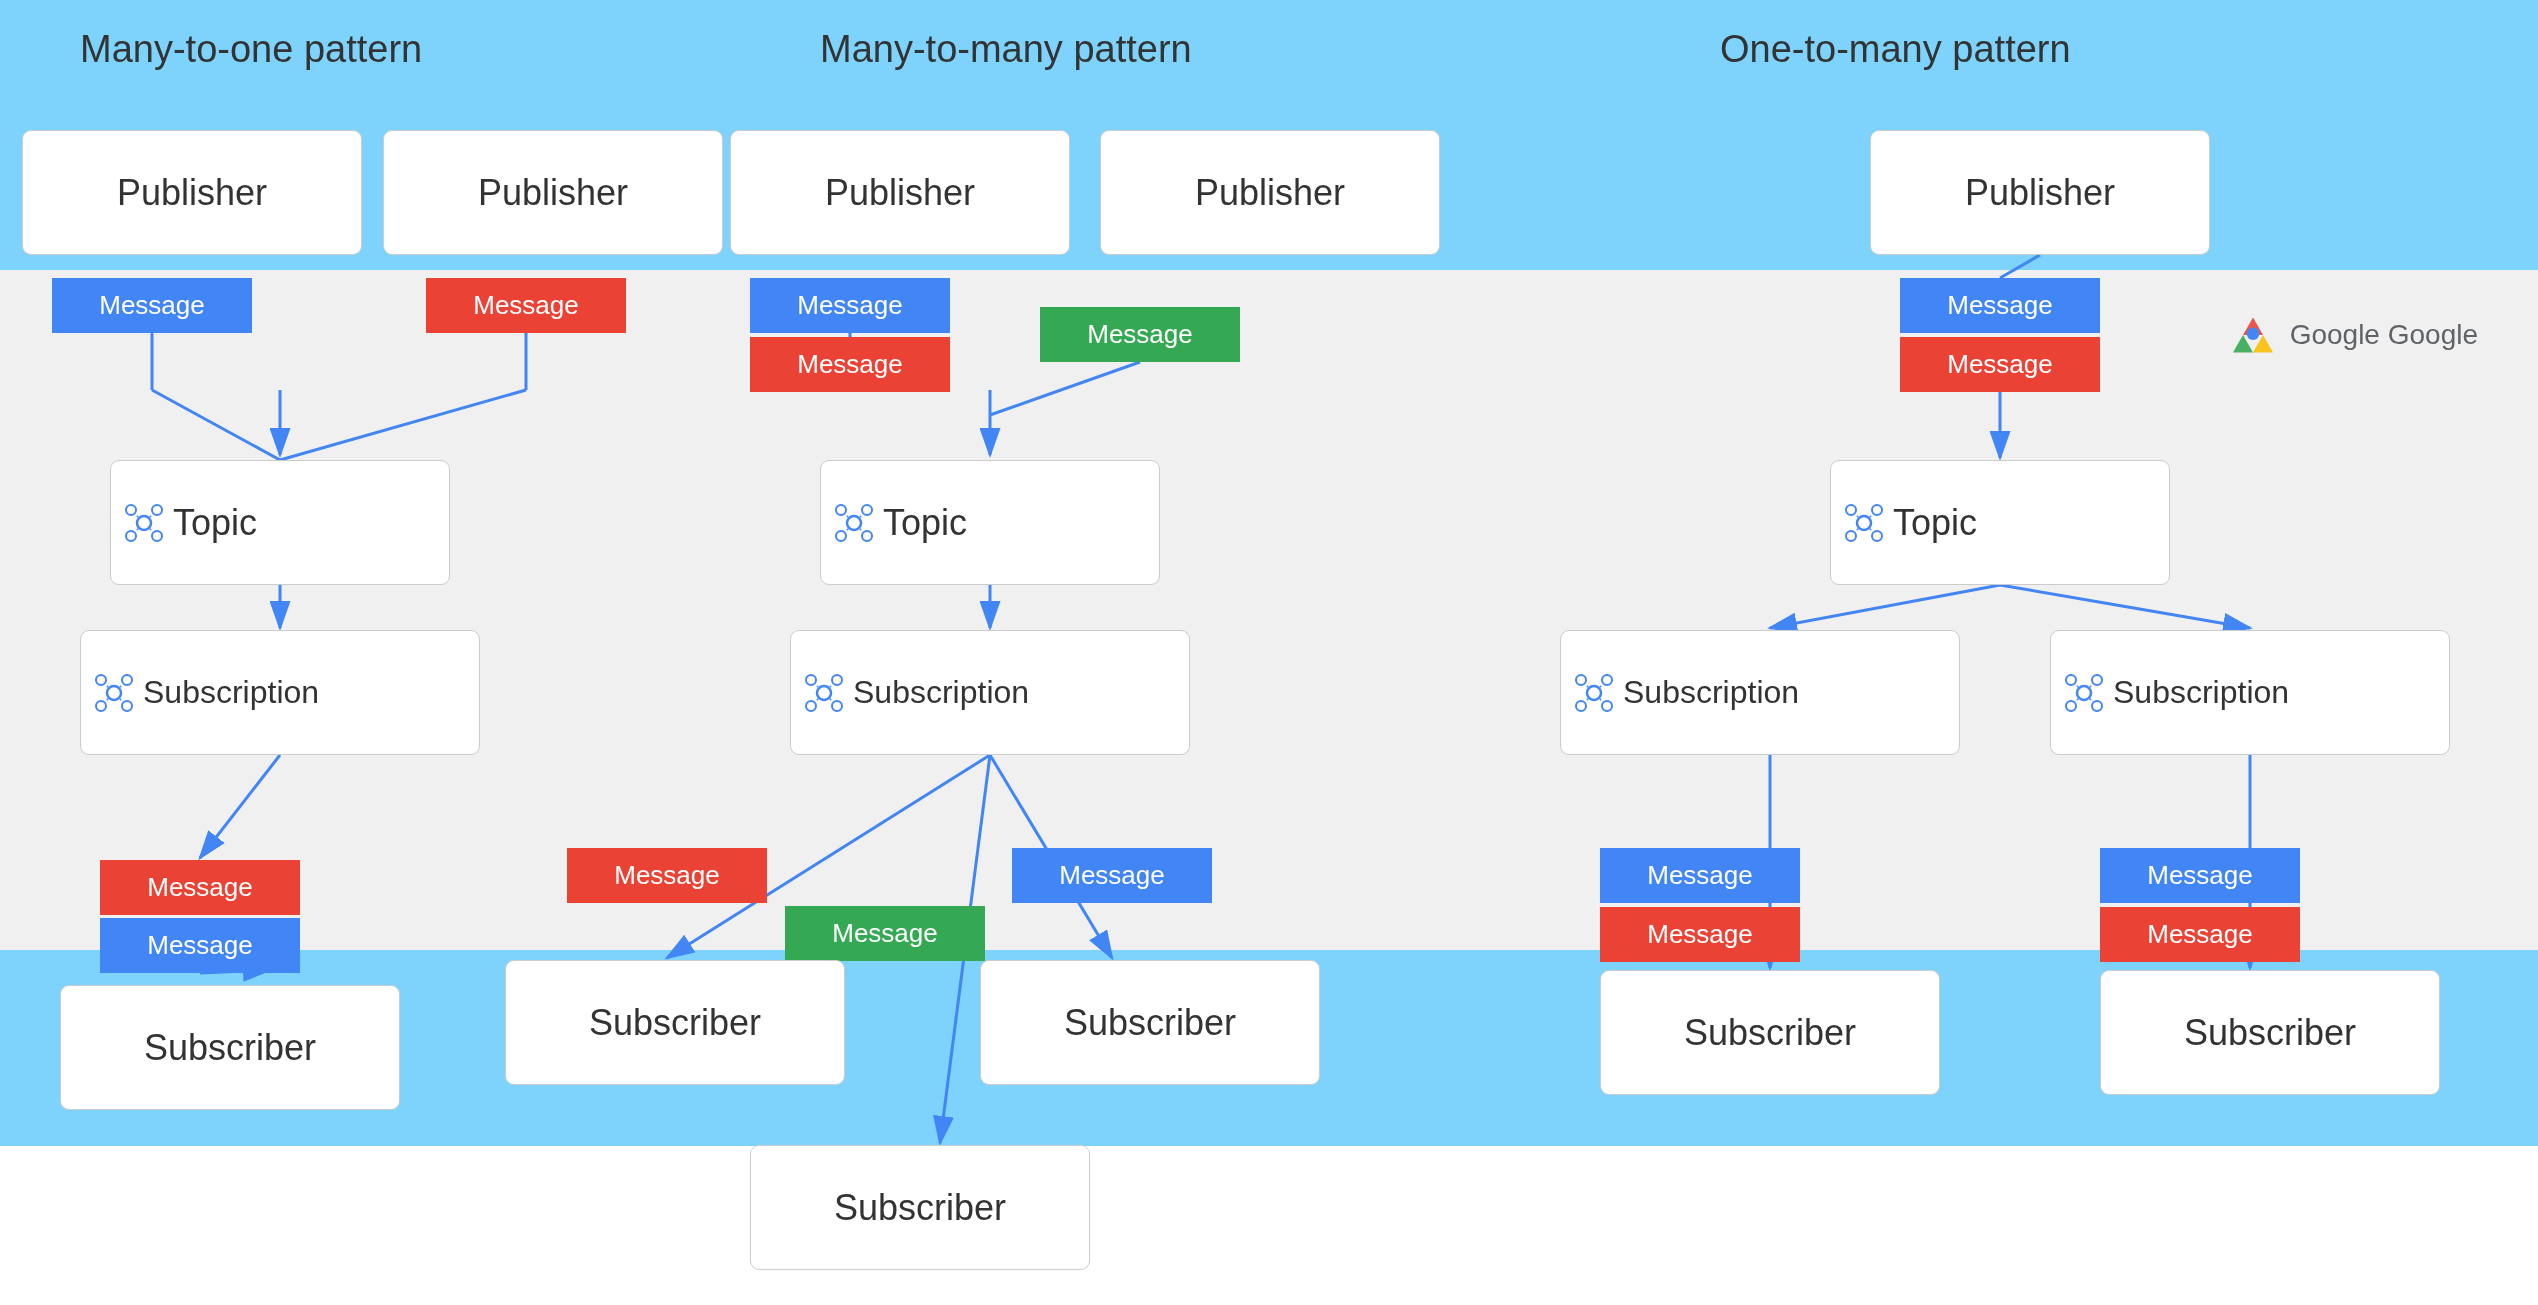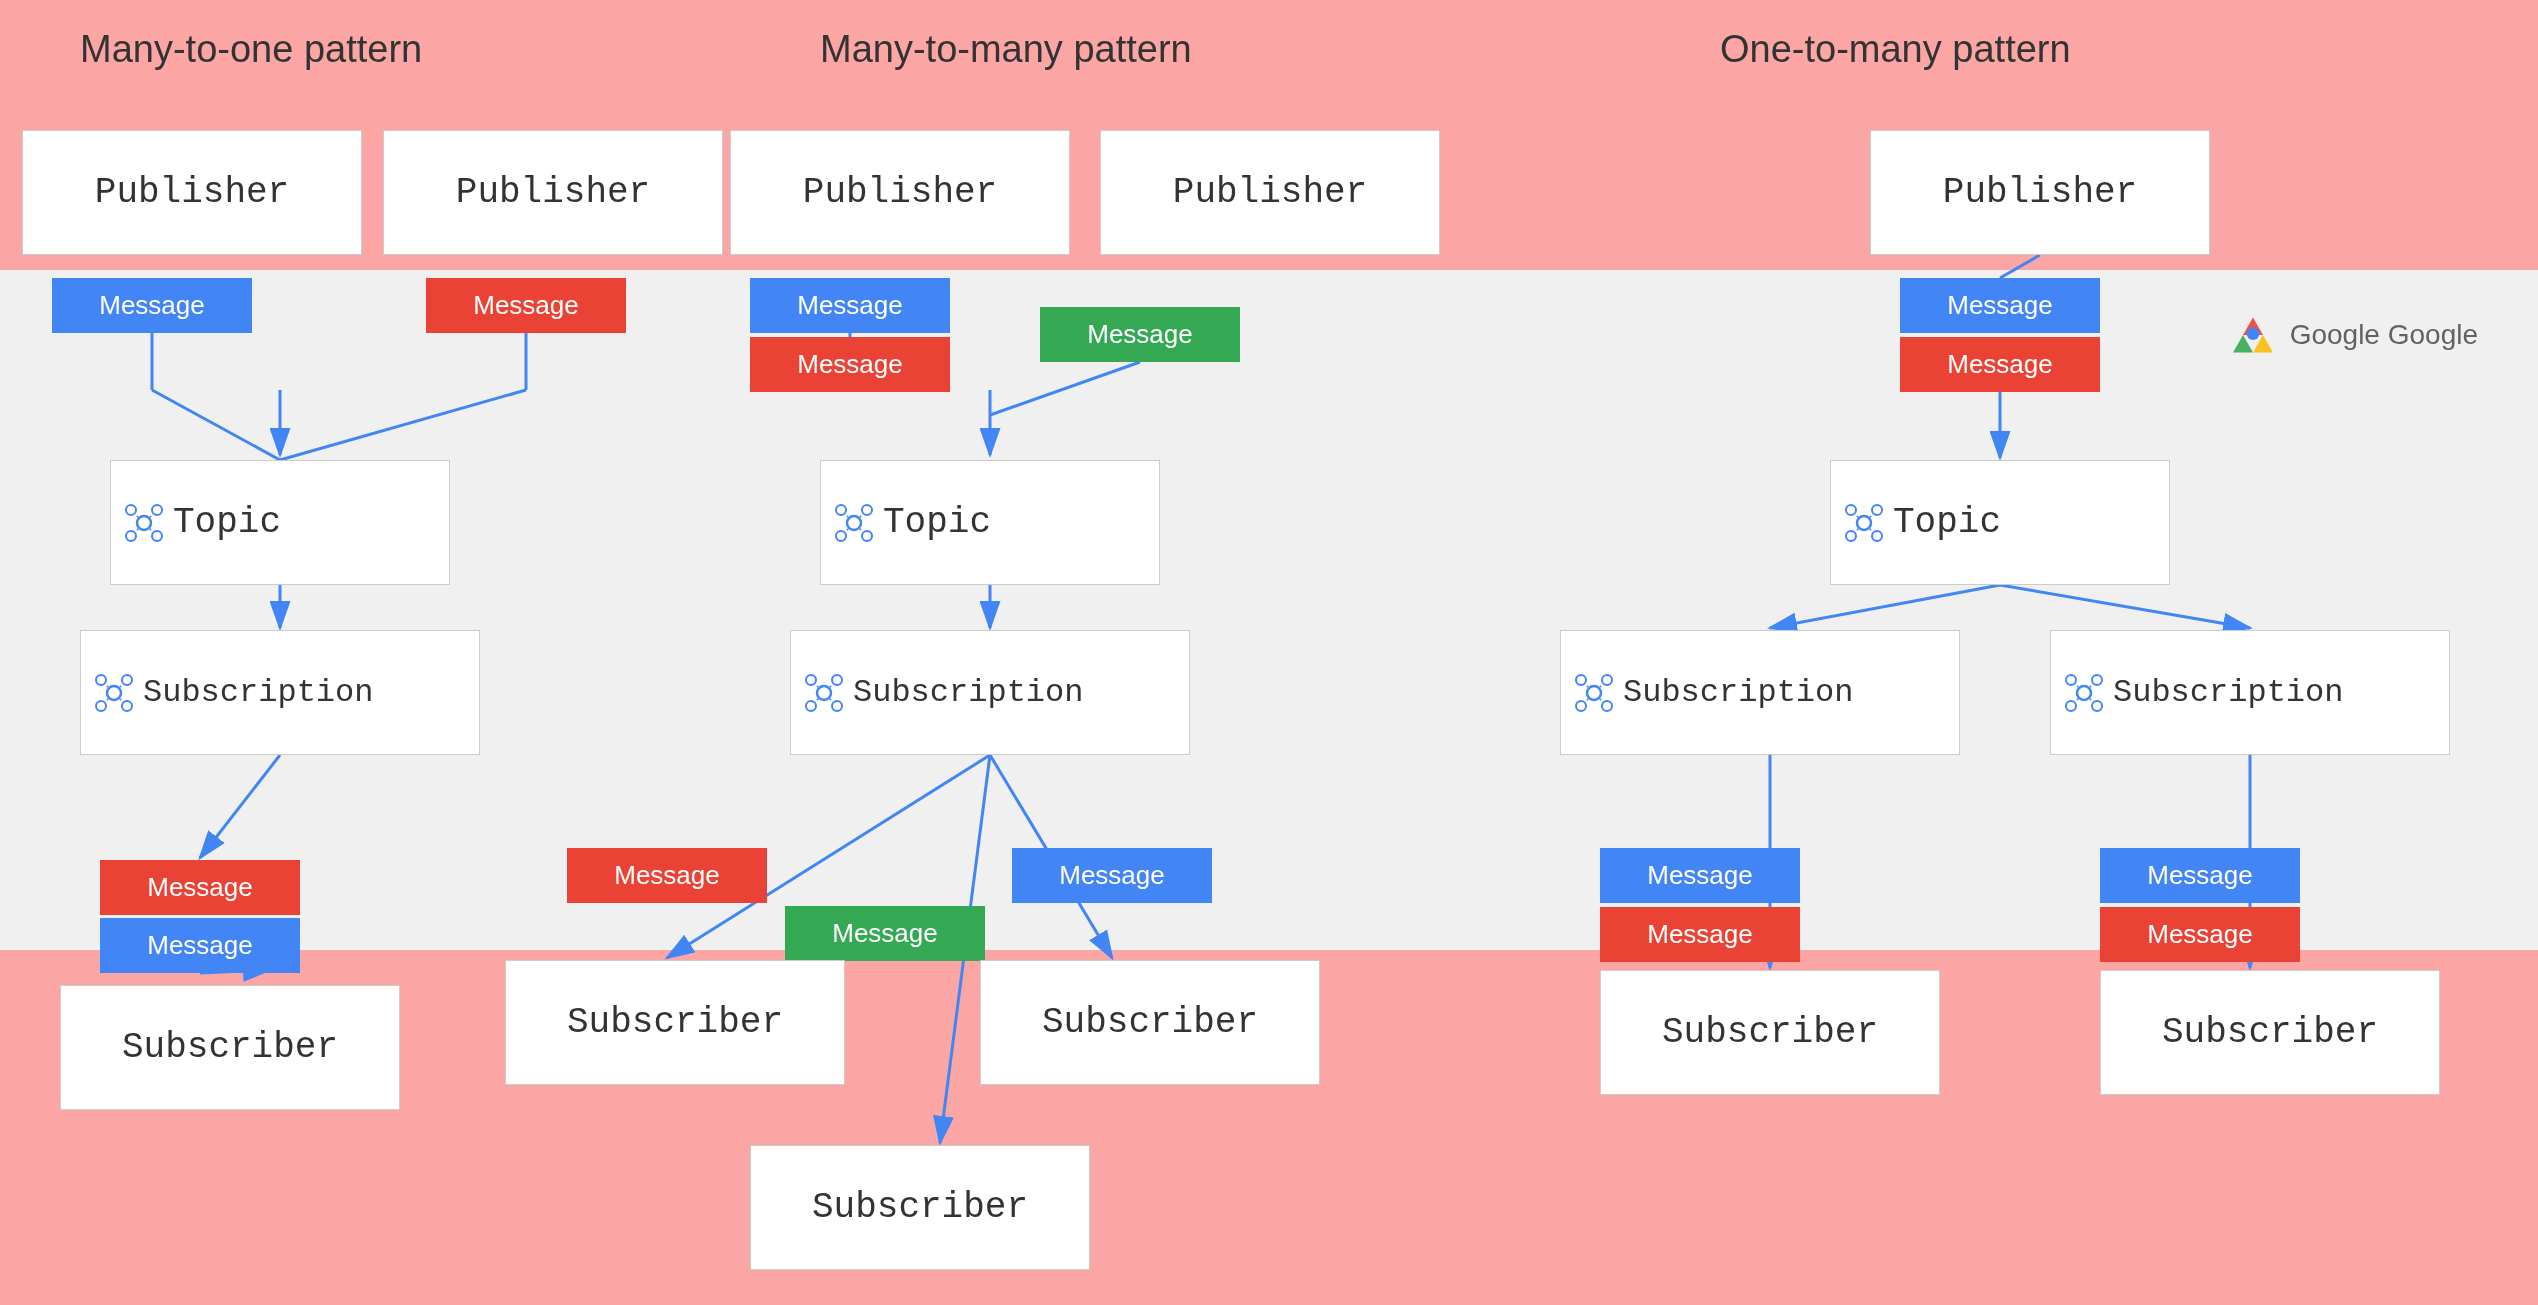--- a/index.html
+++ b/index.html
@@ -7,23 +7,23 @@
       background: #ffffff;
       font-family: 'Google Sans', Arial, sans-serif;
       width: 2538px;
       height: 1305px;
       overflow: hidden;
       position: relative;
     }
 
     .diagram-container {
       width: 2538px;
-      height: 1305px;
+      height: 1146px;
       position: relative;
-      background: #fca5a5;
+      background: #7dd3fc;
     }
 
     
     .gray-band {
       position: absolute;
       left: 0;
       right: 0;
       top: 270px;
       height: 680px;
       background: #f0f0f0;
@@ -36,28 +36,27 @@
       color: #333;
       font-weight: 400;
       text-align: center;
     }
 
     
     .box {
       position: absolute;
       background: white;
       border: 1.5px solid #ccc;
-      border-radius: 0;
+      border-radius: 9px;
       display: flex;
       align-items: center;
       justify-content: center;
       font-size: 34px;
       color: #333;
       font-weight: 400;
-      font-family: Liberation Mono, monospace;
     }
 
     
     .msg {
       position: absolute;
       border-radius: 0;
       display: flex;
       align-items: center;
       justify-content: center;
       font-size: 26px;

